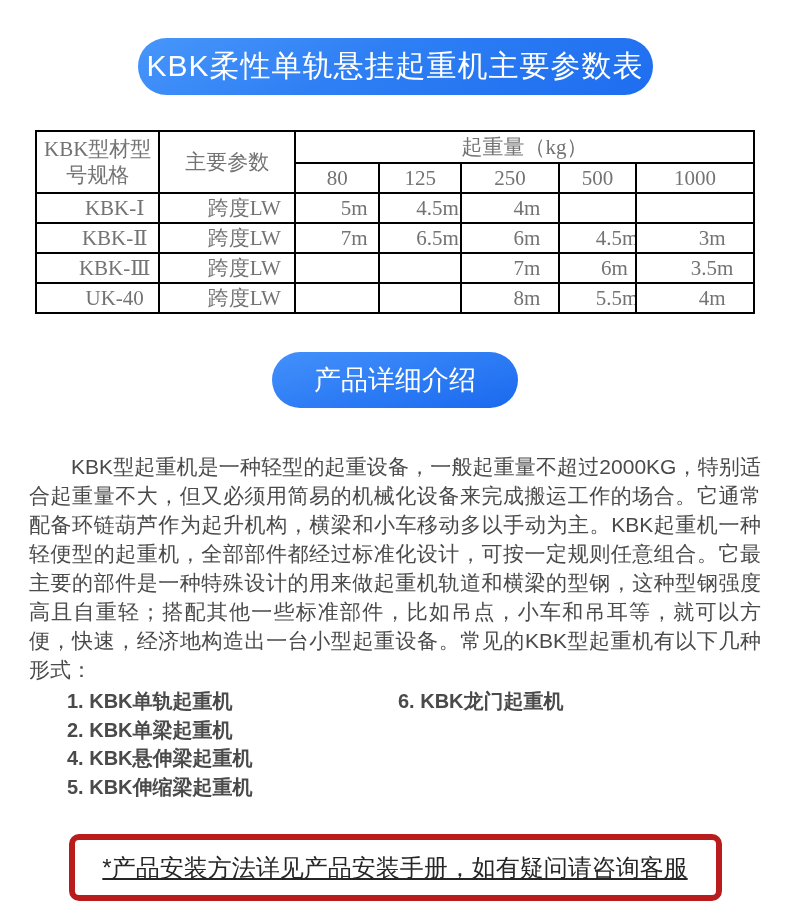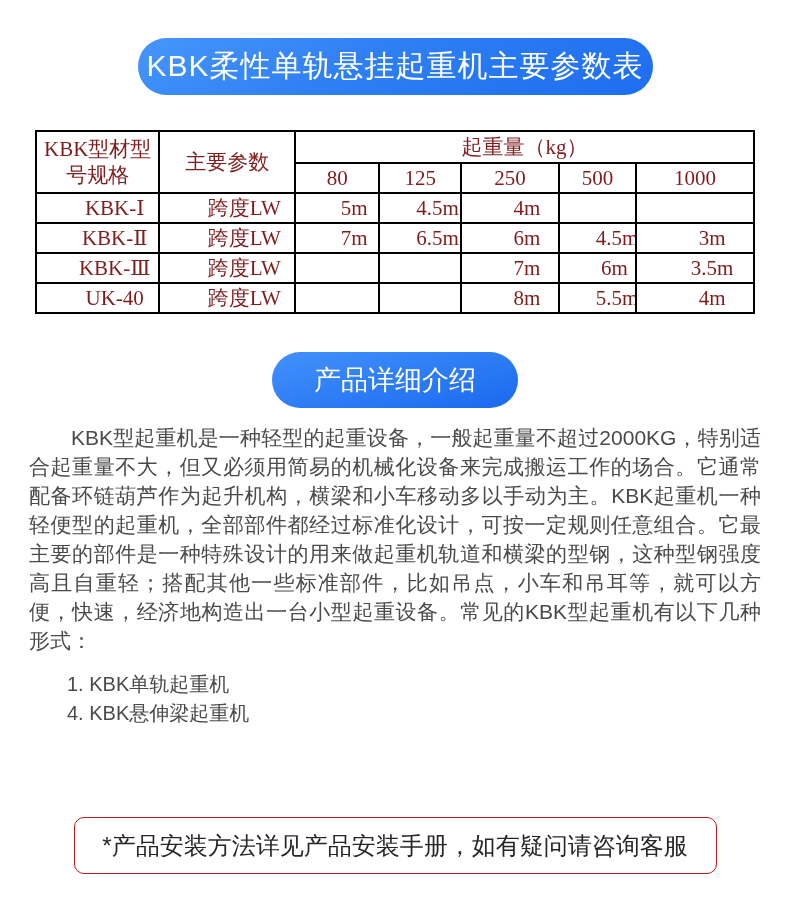--- a/index.html
+++ b/index.html
@@ -16,61 +16,61 @@
     border-radius:29px;
     display:flex; align-items:center; justify-content:center;
     color:#ffffff; font-size:30px; letter-spacing:1px; white-space:nowrap;
   }
 
   
   .spec {
     margin:35px auto 0; border-collapse:collapse; table-layout:fixed;
     width:720px;
     font-family:"Liberation Serif","DejaVu Serif",serif;
-    font-size:21px; color:#7f1d1d; text-align:center;
+    font-size:21px; color:#737373; text-align:center;
   }
   .spec td { border:2px solid #000; padding:0 2px; overflow:hidden; }
   .spec tr.hrow1 td { height:30px; }
   .spec tr.hrow2 td { height:28px; }
   .spec tr.drow  td { height:28px;padding-left:36px; }
   .spec td.multiline { line-height:26px; }
 
   
   .section-btn {
     width:246px; height:56px; margin:38px auto 0;
     background:linear-gradient(165deg,#4removed 0%,#1a69ef 100%);
     background:linear-gradient(165deg,#4391fb 0%,#1a69ef 100%);
     border-radius:28px;
     display:flex; align-items:center; justify-content:center;
     color:#ffffff; font-size:27px; cursor:pointer; white-space:nowrap;text-align:center;
   }
 
   
   .intro {
-    width:732px; margin:15px auto 0;
+    width:732px; margin:44px auto 0;
     font-size:21px; line-height:29px; color:#4a4a4a;
     text-align:justify; text-indent:2em;
   }
 
   
   .types {
-    margin:15px 0 0 67px;
+    margin:3px 0 0 67px;
     display:grid; grid-auto-flow:column;
     grid-template-rows:repeat(4,28.5px);
     grid-template-columns:331px auto;
-    font-size:20px; line-height:28.5px; color:#4a4a4a;
+    font-size:20px; line-height:28.5px; color:#4a4a4a;font-weight:bold;
   }
   .types .item { white-space:nowrap; }
 
   
   .footer-note {
     width:641px; height:55px; margin:33px auto 0;
-    border:1px solid #b91c1c; border-radius:10px;
+    border:6px solid #b91c1c; border-radius:10px;
     display:flex; align-items:center; justify-content:center;
-    font-size:24px; color:#262626; white-space:nowrap;
+    font-size:24px; color:#262626; white-space:nowrap;text-decoration:underline;
   }
 </style>
 </head>
 <body>
 
 <div class="banner">
   <span>KBK柔性单轨悬挂起重机主要参数表</span>
 </div>
 
 <table class="spec">
@@ -136,18 +136,21 @@
 </table>
 
 <div class="section-btn">
   <span>产品详细介绍</span>
 </div>
 
 <p class="intro">KBK型起重机是一种轻型的起重设备，一般起重量不超过2000KG，特别适合起重量不大，但又必须用简易的机械化设备来完成搬运工作的场合。它通常配备环链葫芦作为起升机构，横梁和小车移动多以手动为主。KBK起重机一种轻便型的起重机，全部部件都经过标准化设计，可按一定规则任意组合。它最主要的部件是一种特殊设计的用来做起重机轨道和横梁的型钢，这种型钢强度高且自重轻；搭配其他一些标准部件，比如吊点，小车和吊耳等，就可以方便，快速，经济地构造出一台小型起重设备。常见的KBK型起重机有以下几种形式：</p>
 
 <div class="types">
   <div class="item">1. KBK单轨起重机</div>
+  <div class="item">2. KBK单梁起重机</div>
   <div class="item">4. KBK悬伸梁起重机</div>
+  <div class="item">5. KBK伸缩梁起重机</div>
+  <div class="item">6. KBK龙门起重机</div>
 </div>
 
 <div class="footer-note">
   <span>*产品安装方法详见产品安装手册，如有疑问请咨询客服</span>
 </div>
 
 </body></html>

